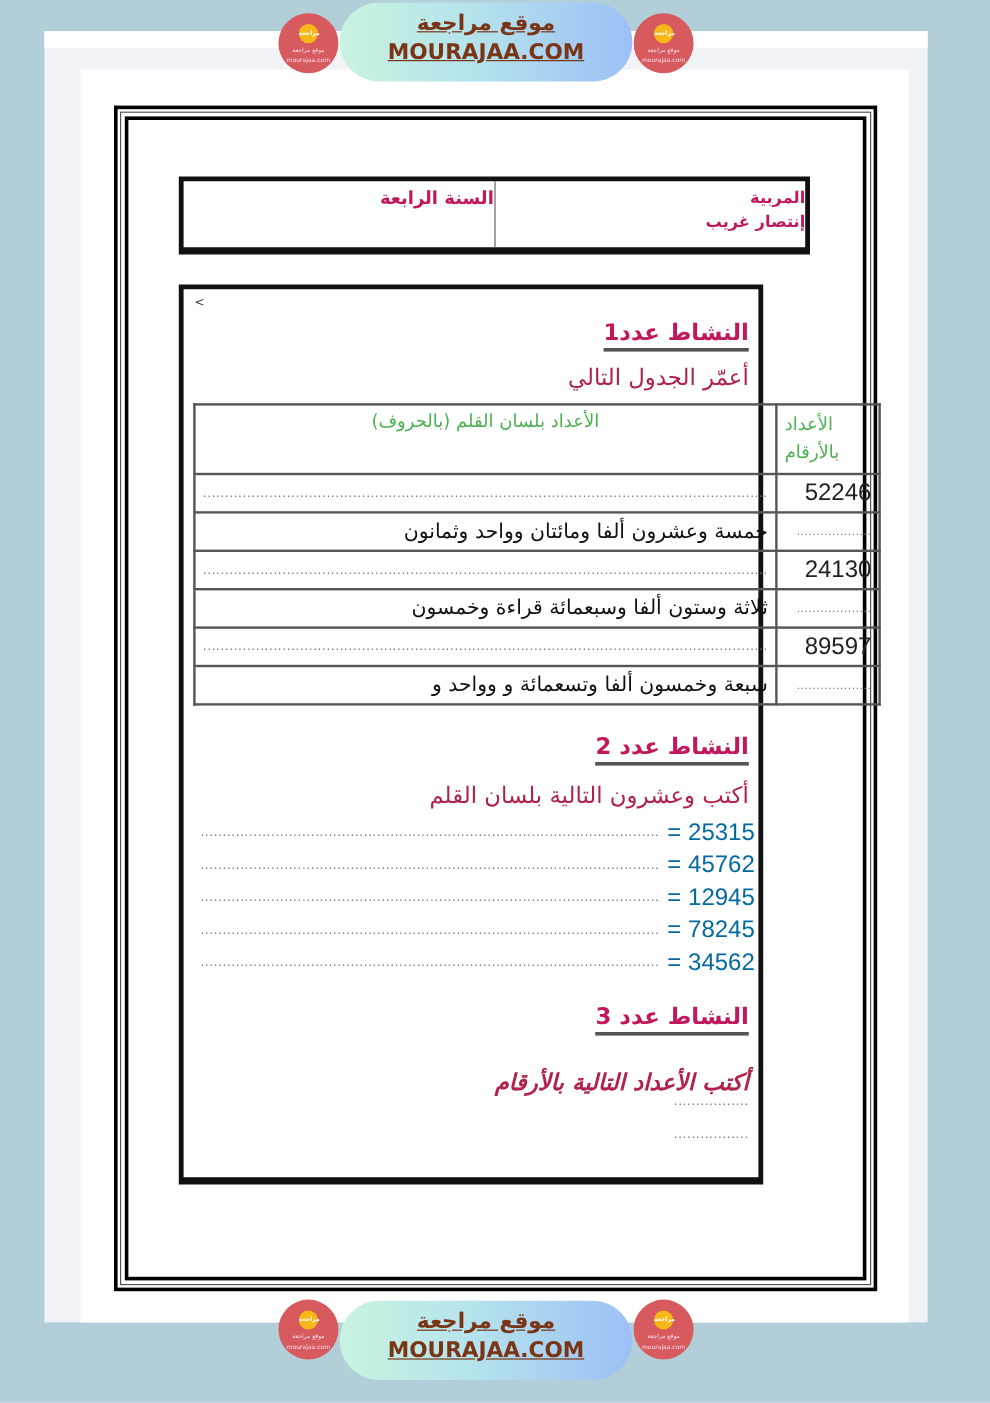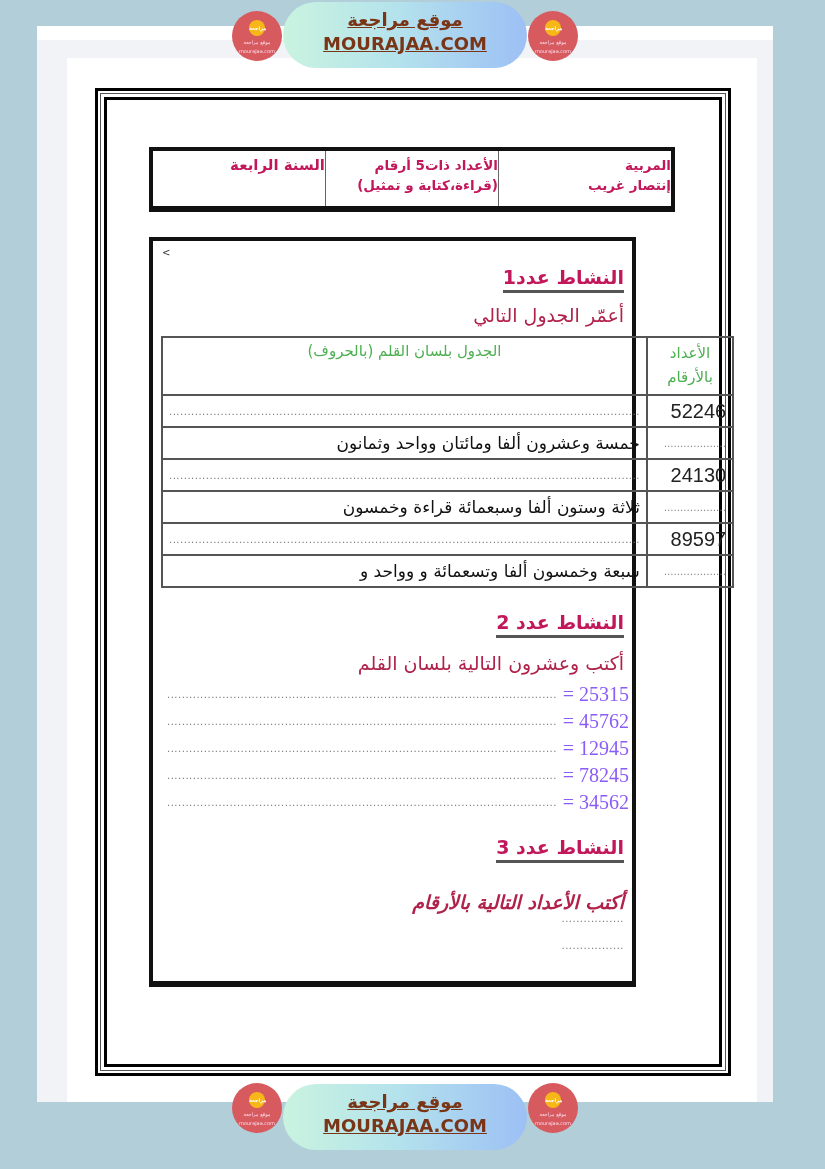--- a/index.html
+++ b/index.html
@@ -69,34 +69,34 @@
 
     
     .a1-table {
       position: absolute; left: 8px; top: 95px; width: 469px;
       border-collapse: collapse; direction: rtl;
     }
     .a1-table td {
       border: 2px solid #555; padding: 0 6px; height: 32px; vertical-align: middle;
     }
     .a1-table .head td { height: 58px; vertical-align: top; color: #4caf50; font-size: 15px; }
-    .a1-table .head td.num-col { width: 80px; line-height: 24px; padding-top: 3px; text-align: center; }
+    .a1-table .head td.num-col { width: 80px; line-height: 24px; padding-top: 3px; text-align: left; }
     .a1-table .head td.words-col { text-align: center; padding-top: 4px; }
     .a1-table td.num { font-family: "Liberation Sans", sans-serif; font-size: 20px; color: #222; text-align: right; padding-left: 16px; }
     .a1-table td.words { font-size: 17px; color: #111; text-align: right; white-space: nowrap; }
     .dots { color: #777; font-size: 10px; letter-spacing: 0.5px; overflow: hidden; white-space: nowrap; display: block; }
     .a1-table td.num .dots { text-align: center; }
 
     
     .a2-line {
       position: absolute; left: 14px; width: 462px; height: 27px; display: flex;
       flex-direction: row-reverse; align-items: center;
     }
     .a2-line .eq {
-      font-family: Liberation Serif, serif; font-size: 20px; color: #8b5cf6; white-space: nowrap; padding-left: 6px;
+      font-family: Liberation Sans, sans-serif; font-size: 20px; color: #0369a1; white-space: nowrap; padding-left: 6px;
     }
     .a2-line .dots { flex: 1; text-align: left; }
 
     
     .a3-line {
       position: absolute; right: 8px; direction: rtl; display: flex; align-items: center;
       font-size: 16px; color: #111; white-space: nowrap; height: 26px;
     }
     .a3-line .dots { display: inline-block; width: 62px; }
 
@@ -140,44 +140,40 @@
 <div class="badge" style="left:528px; top:11px;">
   <div class="logo">مراجعة</div>
   <div class="txt">موقع مراجعة</div>
   <div class="txt">mourajaa.com</div>
 </div>
 
 <div class="header-table">
   <div class="header-cell">
     <div>المربية</div>
     <div>إنتصار غريب</div>
-  </div>
-  <div class="header-cell">
-    <div>الأعداد ذات5 أرقام</div>
-    <div>(قراءة،كتابة و تمثيل)</div>
   </div>
   <div class="header-cell year">
     <div>السنة الرابعة</div>
   </div>
 </div>
 
 <div class="main-box">
   <div class="corner-mark">&lt;</div>
 
   <div class="section-title" style="top:24px;">النشاط عدد1</div>
   <div class="instruction" style="top:62px;">أعمّر الجدول التالي</div>
 
   <table class="a1-table">
     <tbody>
         <tr class="head">
       <td class="num-col">
         <div>الأعداد</div>
         <div>بالأرقام</div>
       </td>
-      <td class="words-col">الجدول بلسان القلم (بالحروف)</td>
+      <td class="words-col">الأعداد بلسان القلم (بالحروف)</td>
     </tr>
     <tr>
       <td class="num">52246</td>
       <td class="words">
             <span class="dots">................................................................................................................................</span>
           </td>
     </tr>
     <tr>
       <td class="num">
             <span class="dots">...................</span>

